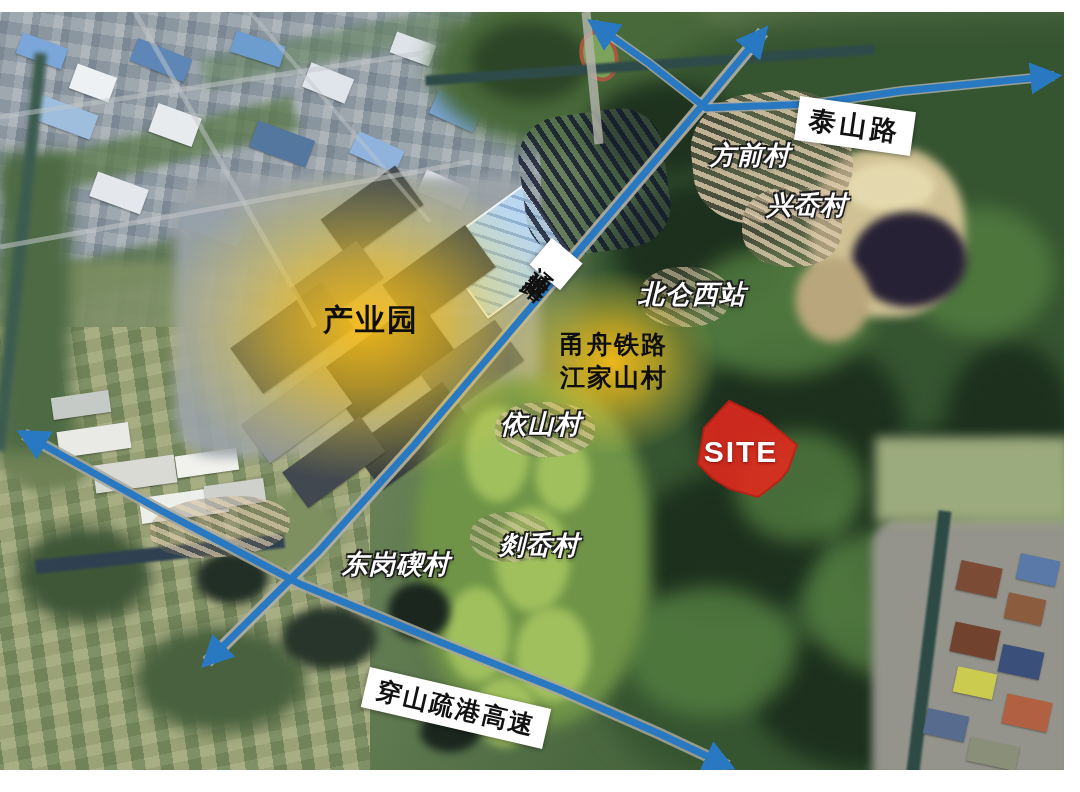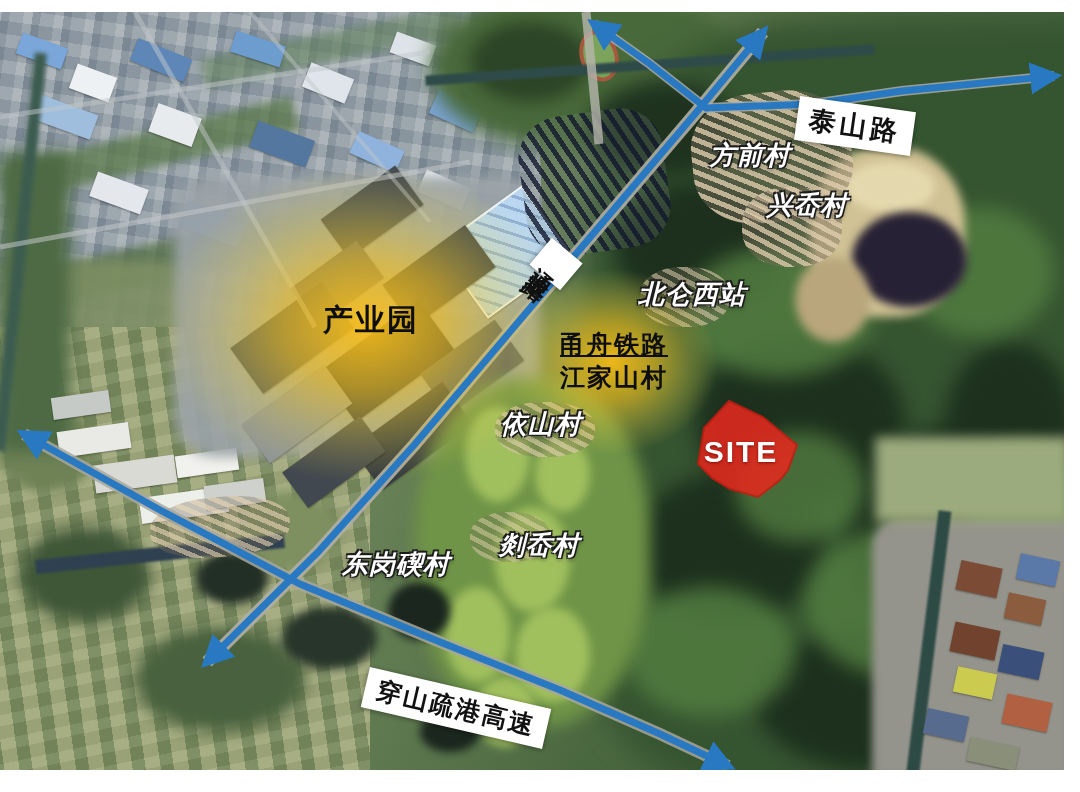--- a/index.html
+++ b/index.html
@@ -185,21 +185,21 @@
       <path d="M 24,422 L 160,498 L 300,572 L 440,630 L 560,678 L 660,722 L 728,754" stroke="#2879c2" marker-start="url(#arr)" marker-end="url(#arr)"></path>
     </g>
 
     <polygon points="729,389 763,405 797,433 788,458 780,468 758,485 730,477 712,466 698,452 704,416" fill="#e3291d" opacity="0.88" stroke="#c41d12" stroke-width="2"></polygon>
   </svg>
 
   <div class="zone" id="zone-park">
     <span style="display:block;font-family:Liberation Mono, monospace;">产业园</span>
   </div>
   <div class="zone" id="zone-station">
-    <span style="display:block;text-decoration:underline;">甬舟铁路</span>
+    <span style="display:block;">甬舟铁路</span>
     <span style="display:block;">江家山村</span>
   </div>
   <div id="site-label">SITE</div>
 
   <div class="vlg" style="left:750px;top:143px;">方前村</div>
   <div class="vlg" style="left:807px;top:193px;">兴岙村</div>
   <div class="vlg" style="left:692px;top:282px;">北仑西站</div>
   <div class="vlg" style="left:541px;top:412px;">依山村</div>
   <div class="vlg" style="left:396px;top:552px;">东岗碶村</div>
   <div class="vlg" style="left:539px;top:533px;">剡岙村</div>

